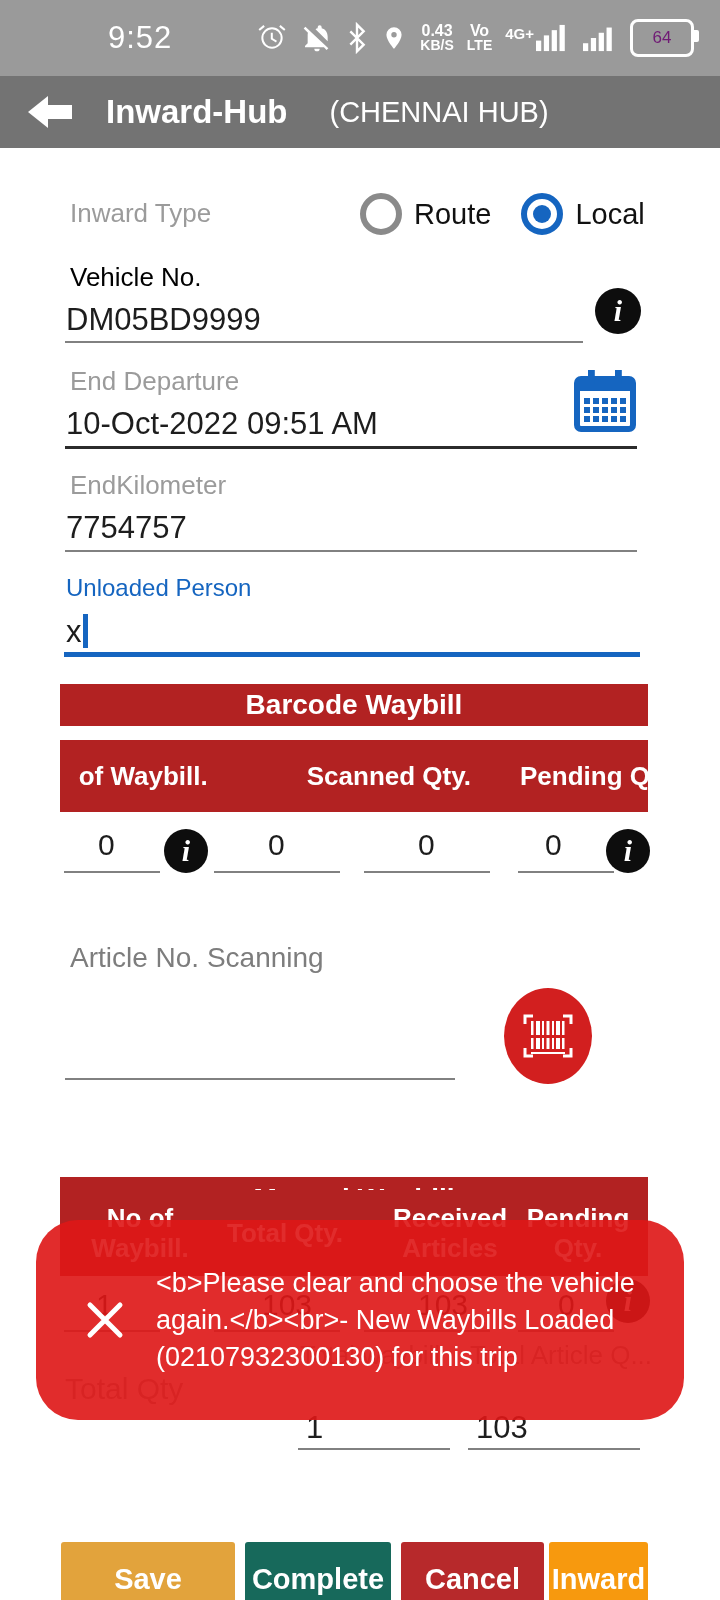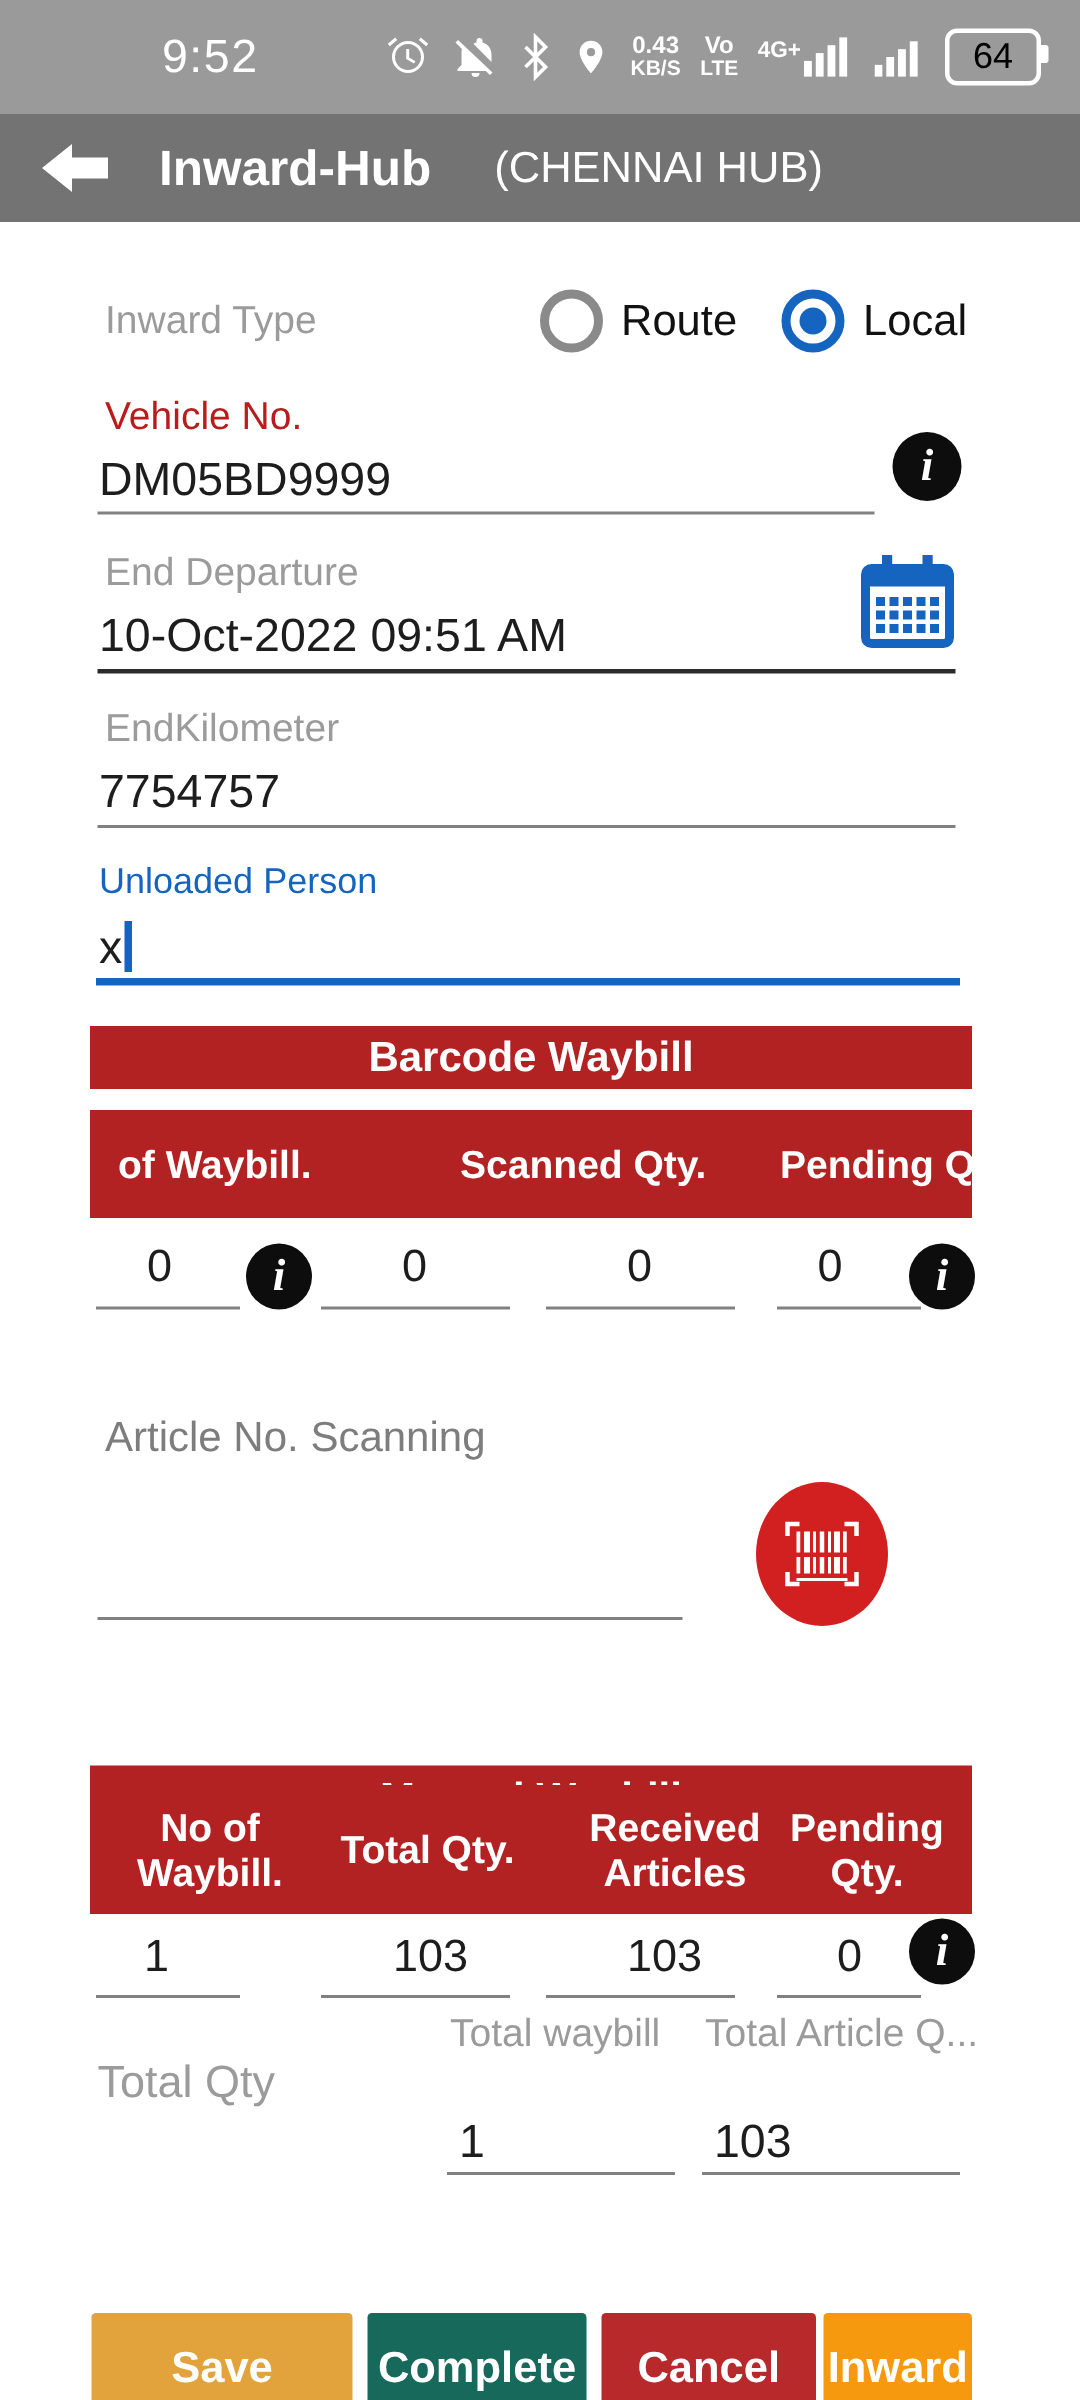--- a/index.html
+++ b/index.html
@@ -10,33 +10,33 @@
     display:flex;align-items:center;color:#fff;}
   .sb-time{margin-left:108px;font-size:31px;letter-spacing:1px;}
   .sb-icons{margin-left:auto;margin-right:26px;display:flex;align-items:center;gap:13px;}
   .sb-icons svg{display:block;}
   .sb-stack{display:flex;flex-direction:column;align-items:center;line-height:15px;
     font-size:16px;font-weight:bold;}
   .sb-stack .small{font-size:14px;}
   .sb-net{display:flex;align-items:flex-end;gap:2px;}
   .sb-net .lbl{font-size:15px;font-weight:bold;line-height:13px;margin-bottom:14px;}
   .battery{position:relative;width:58px;height:32px;border:3px solid #fff;border-radius:8px;
-    display:flex;align-items:center;justify-content:center;font-size:24px;color:#000000;}
+    display:flex;align-items:center;justify-content:center;font-size:17px;color:#701a75;}
   .battery:after{content:"";position:absolute;right:-8px;top:8px;width:5px;height:12px;background:#fff;
     border-radius:0 2px 2px 0;}
   
   .appbar{position:absolute;top:76px;left:0;width:720px;height:72px;background:#737373;
     display:flex;align-items:center;color:#fff;}
   .back{margin-left:26px;width:48px;height:34px;cursor:pointer;}
   .appbar .title{margin-left:32px;font-size:33px;font-weight:bold;}
   .appbar .subtitle{margin-left:42px;font-size:29px;}
   
   .abs{position:absolute;}
   .flabel{font-size:26px;color:#9b9b9b;}
-  .flabel.dark{color:#b91c1c;}
+  .flabel.dark{color:#000000;}
   .flabel.blue{color:#1565C0;font-size:24px;}
   .fvalue{font-size:31px;color:#1d1d1d;}
   .uline{position:absolute;height:2px;background:#818181;}
   .uline.dark{height:3px;background:#2b2b2b;}
   .uline.blue{height:5px;background:#1565C0;}
   .cursor{display:inline-block;width:5px;height:34px;background:#1565C0;vertical-align:-6px;margin-left:1px;}
   .radio{display:inline-flex;align-items:center;cursor:pointer;}
   .radio .circ{width:30px;height:30px;border-radius:50%;border:6px solid #8a8a8a;background:#fff;
     display:flex;align-items:center;justify-content:center;}
   .radio.sel .circ{border-color:#1565C0;}
@@ -264,20 +264,26 @@
   <div class="info-icon small" style="left:606px;top:1279px;">i</div>
 
   <div class="abs flabel" style="left:300px;top:1340px;">Total waybill</div>
   <div class="abs flabel" style="left:470px;top:1340px;">Total Article Q...</div>
   <div class="abs flabel" style="left:65px;top:1372px;font-size:30px;">Total Qty</div>
   <div class="abs fvalue" style="left:306px;top:1410px;">1</div>
   <div class="abs fvalue" style="left:476px;top:1410px;">103</div>
   <div class="uline" style="left:298px;top:1448px;width:152px;"></div>
   <div class="uline" style="left:468px;top:1448px;width:172px;"></div>
 
+  <div class="toast">
+    <svg class="close" width="42" height="42" viewBox="0 0 42 42">
+      <path stroke="#fff" stroke-width="5" stroke-linecap="round" d="M6 6 36 36 M36 6 6 36"></path>
+    </svg>
+    <div class="msg">&lt;b&gt;Please clear and choose the vehicle again.&lt;/b&gt;&lt;br&gt;- New Waybills Loaded (02107932300130) for this trip</div>
+  </div>
 
   <div class="btnrow">
     <div class="abtn btn-save">Save</div>
     <div class="abtn btn-complete">Complete</div>
     <div class="abtn btn-cancel">Cancel</div>
     <div class="abtn btn-inward">Inward</div>
   </div>
 
 </div>
 

